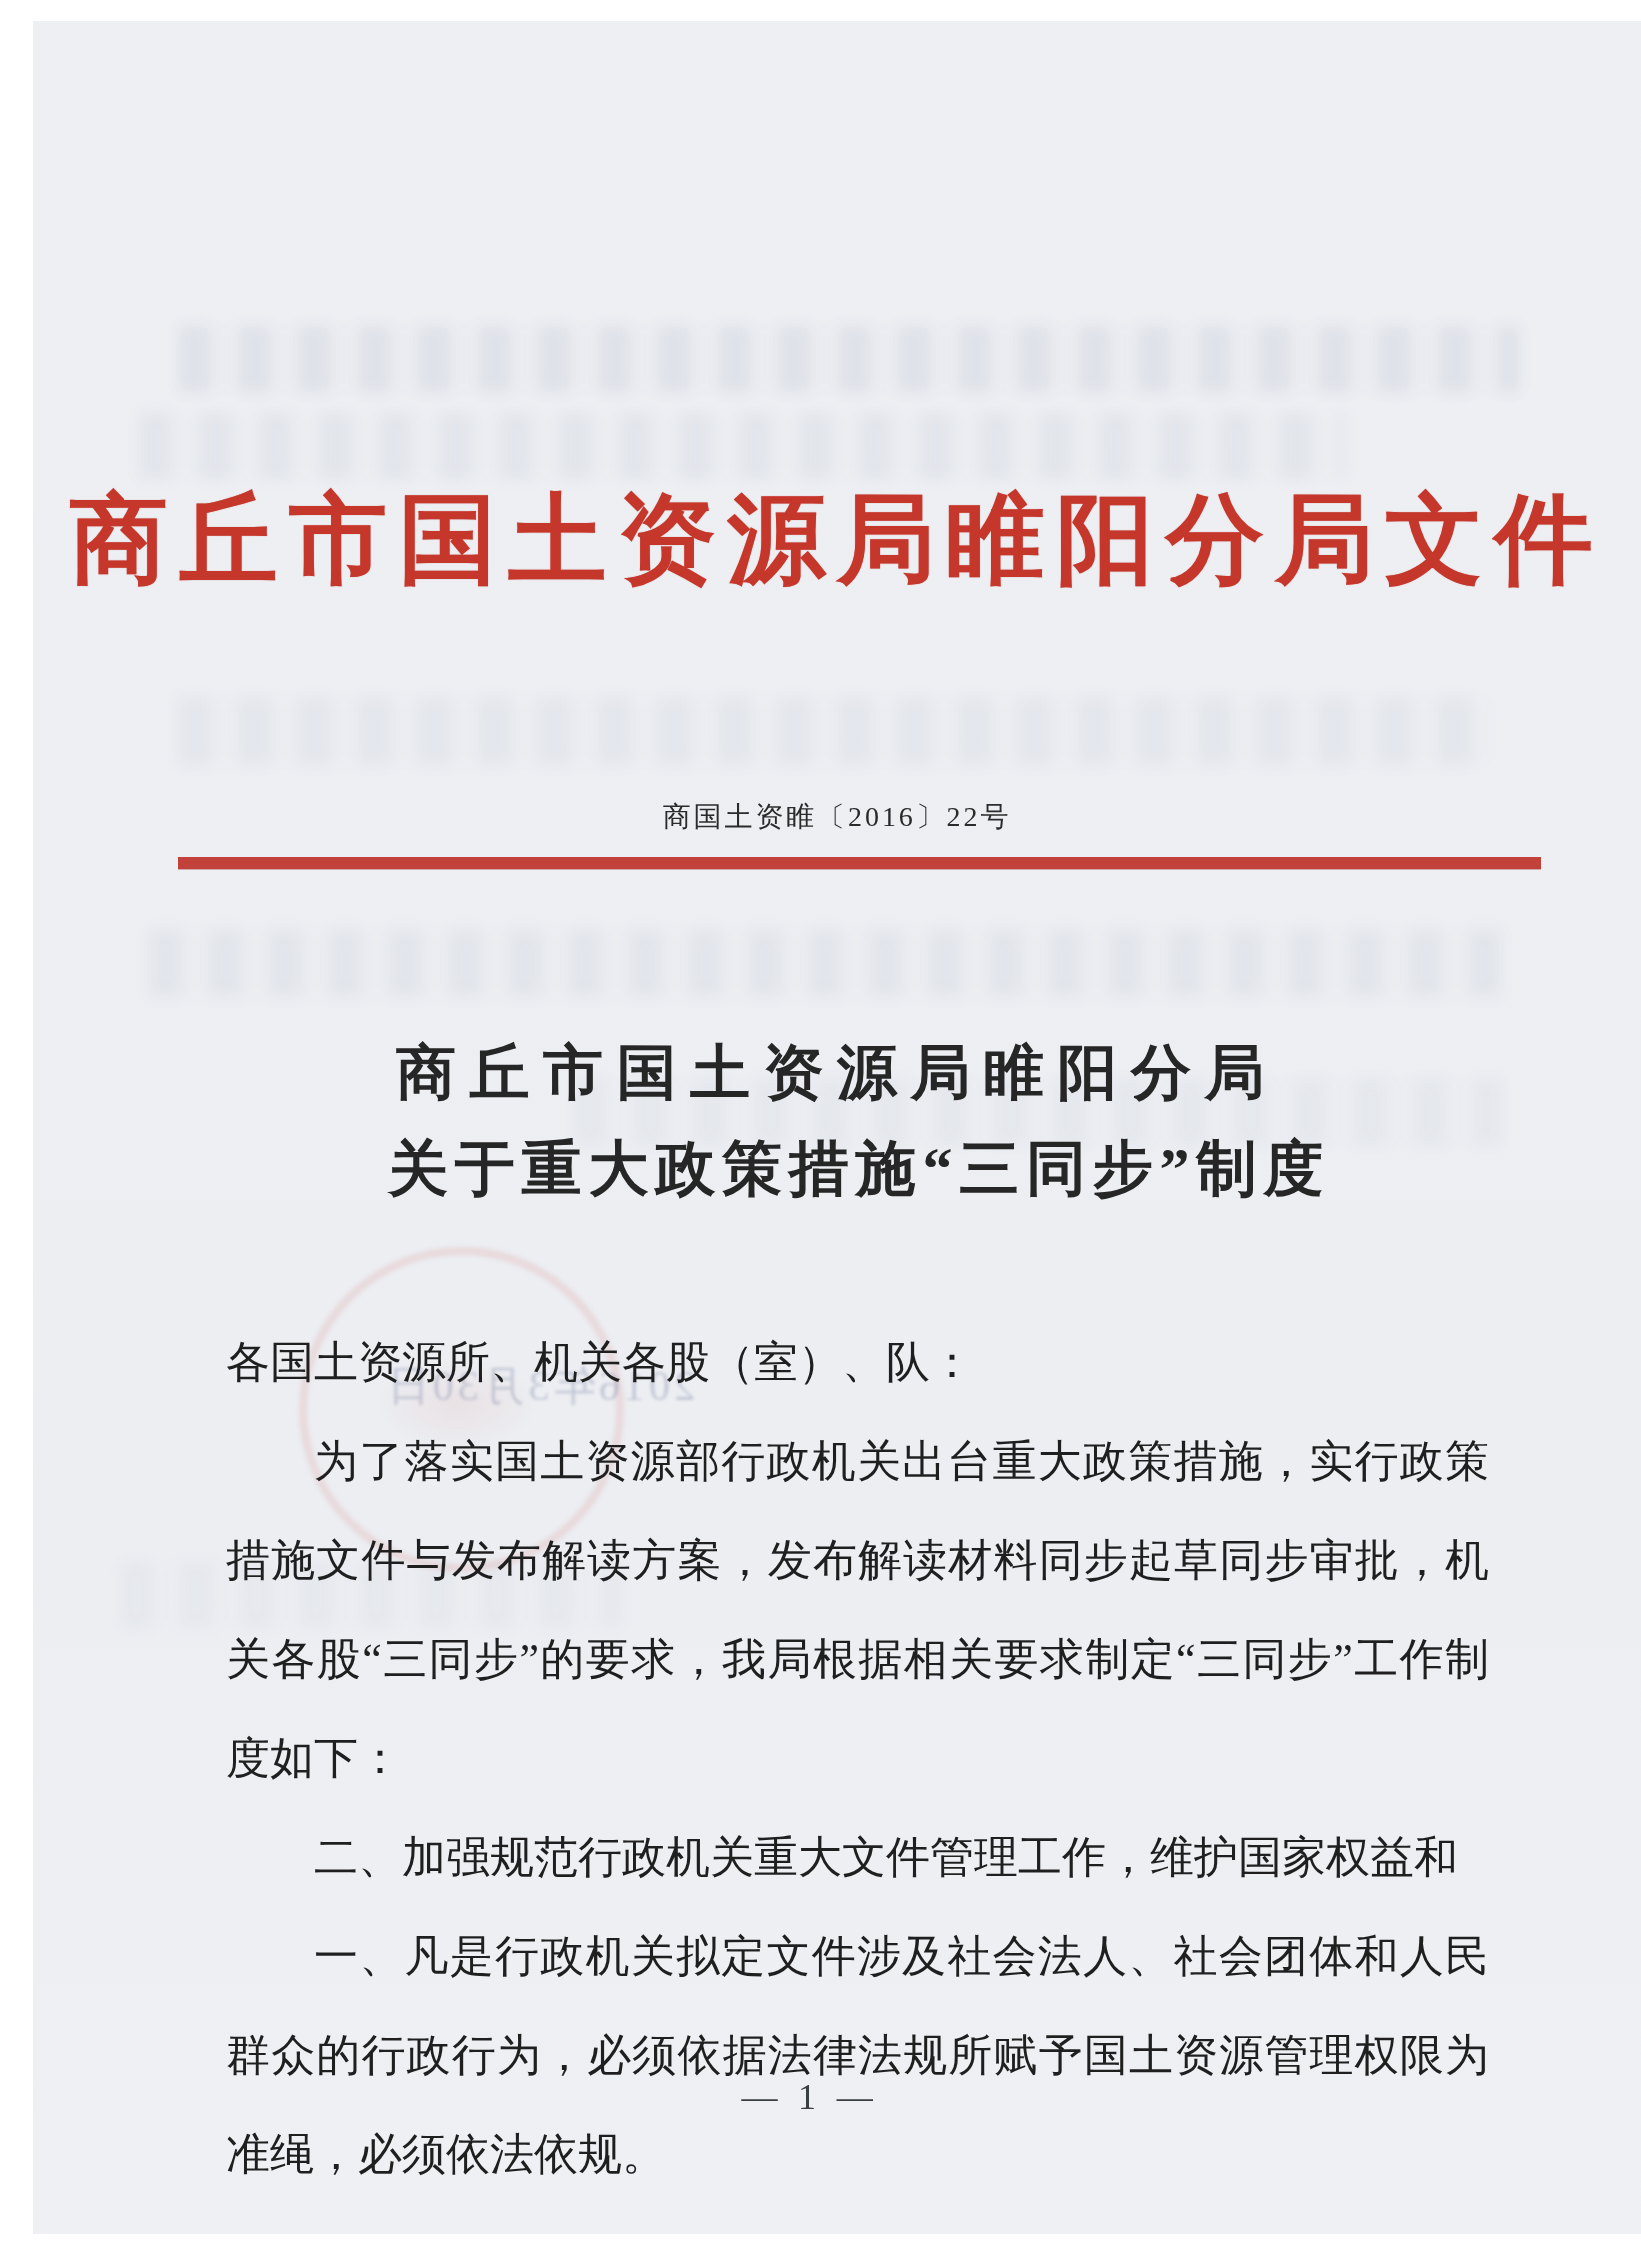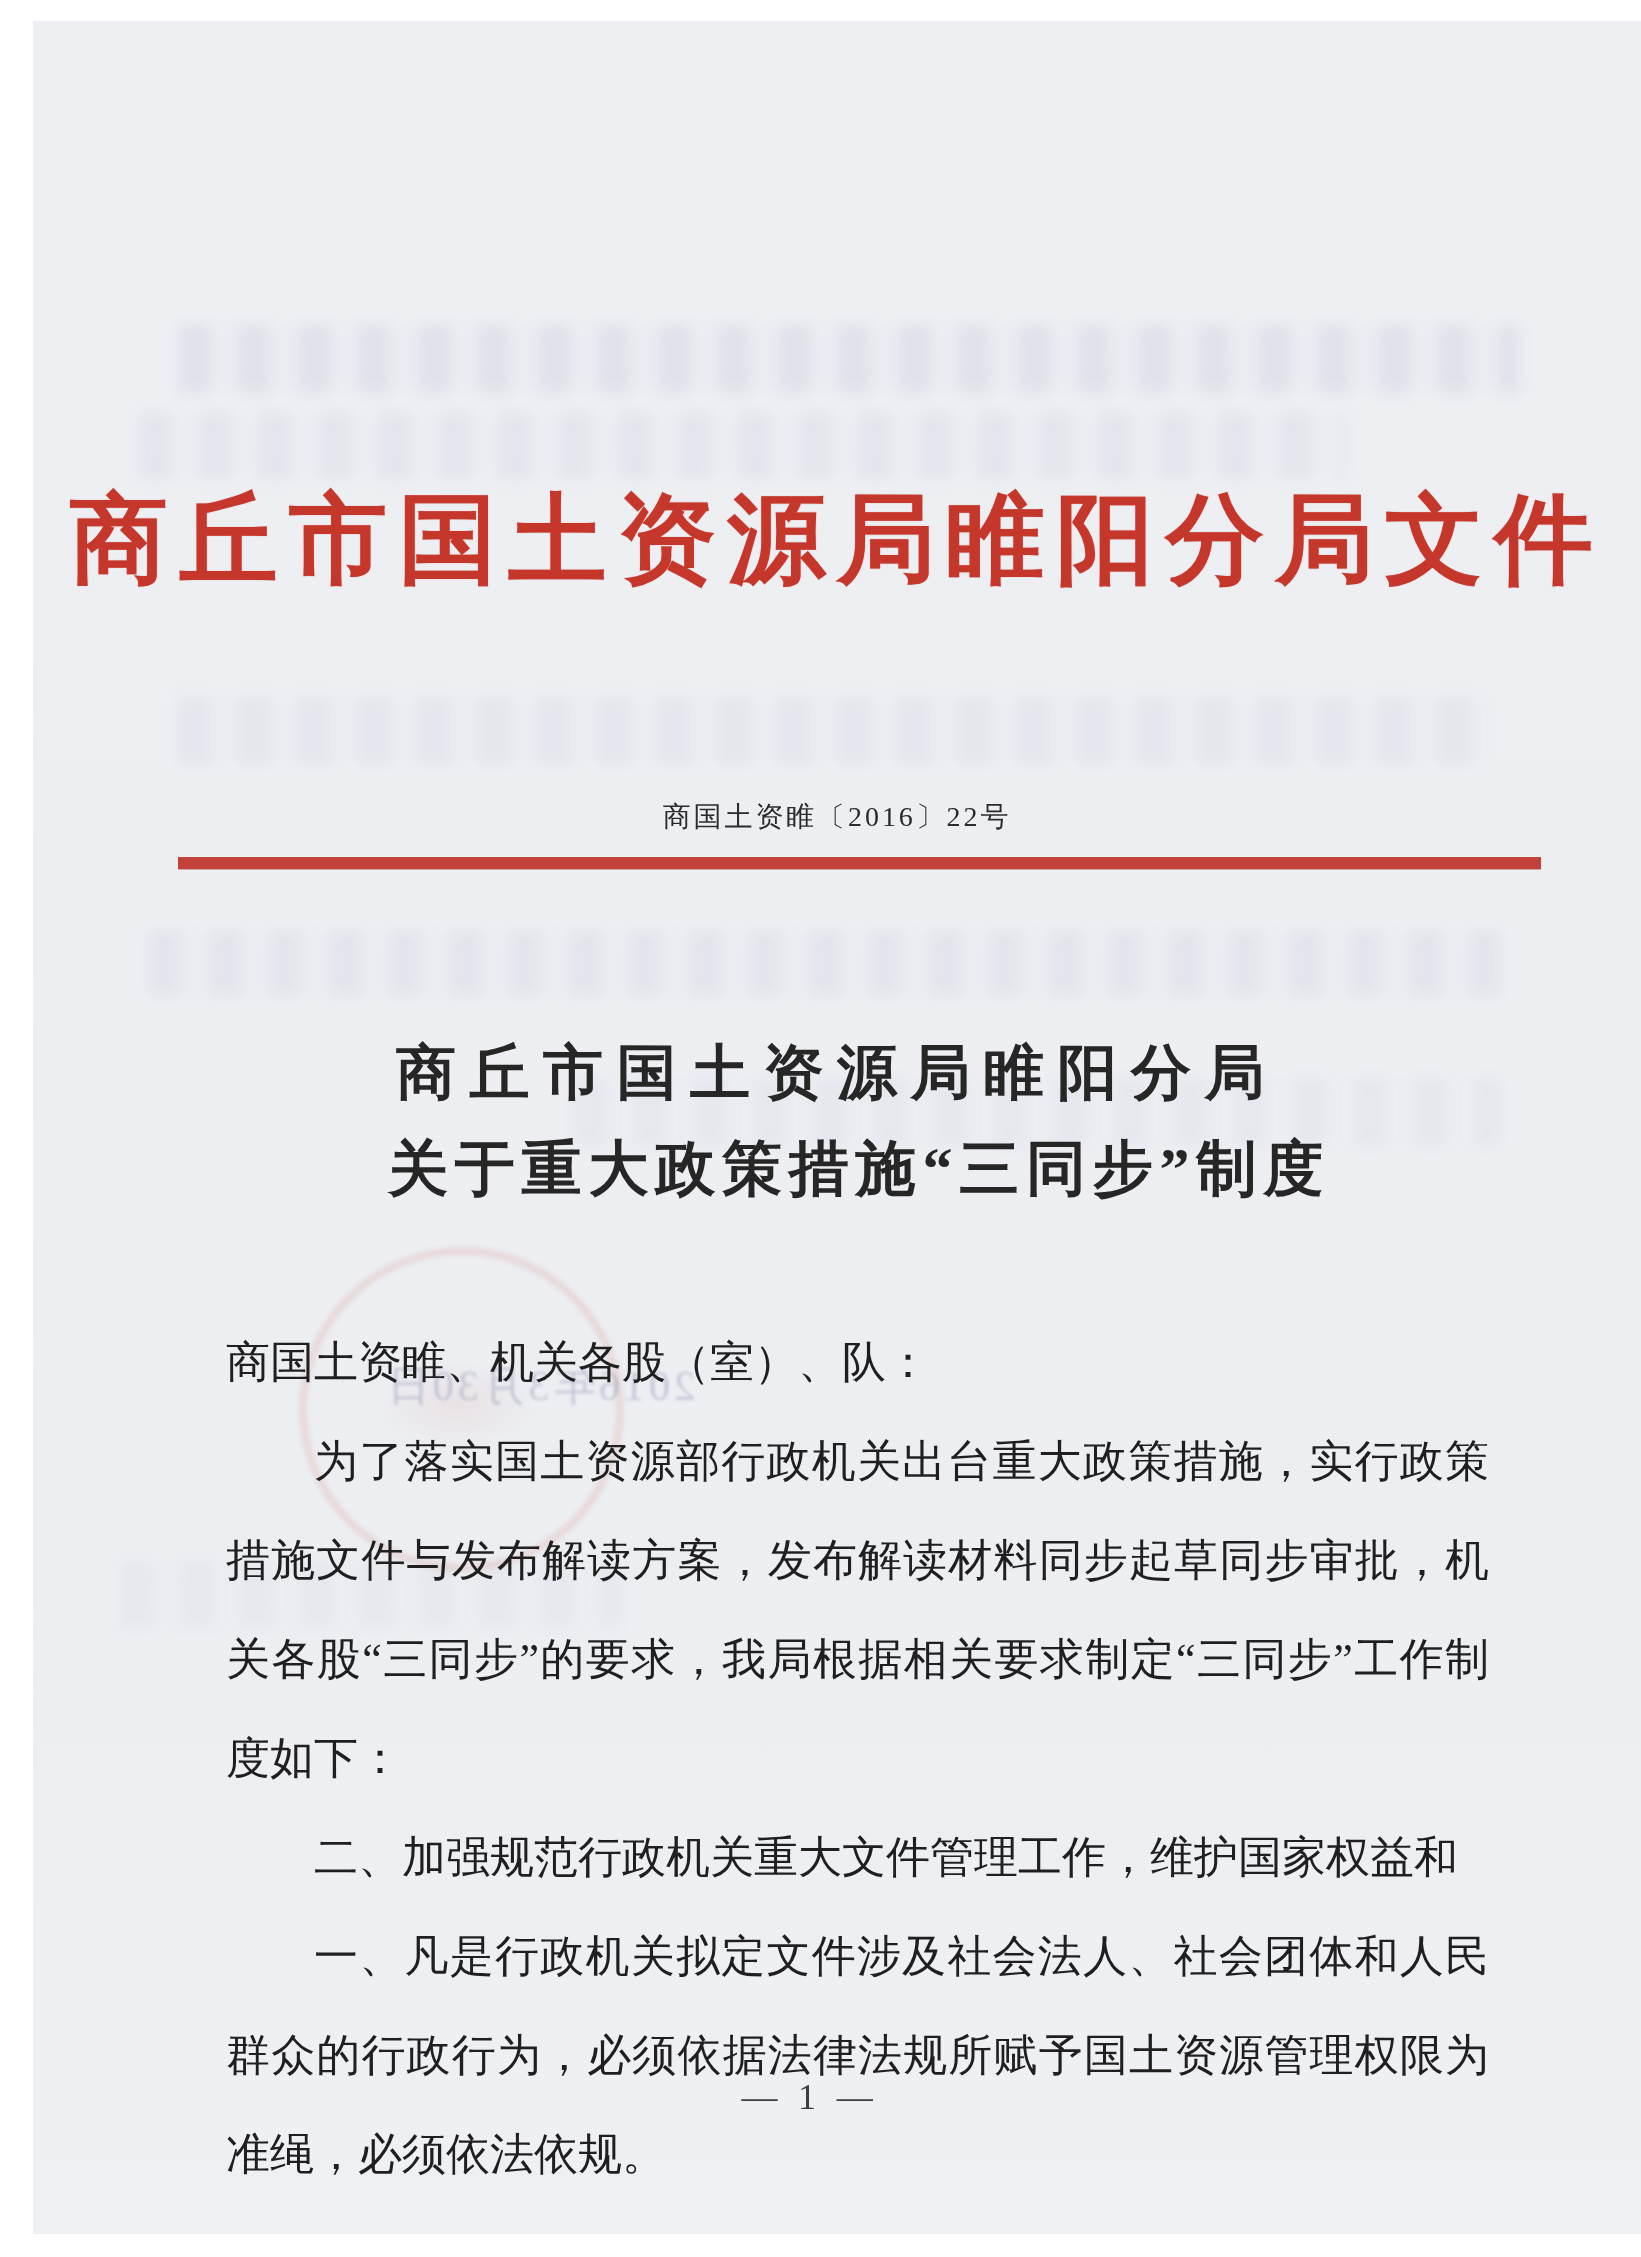--- a/index.html
+++ b/index.html
@@ -102,21 +102,21 @@
   <div class="agency-title">商丘市国土资源局睢阳分局文件</div>
 
   <div class="doc-number">商国土资睢〔2016〕22号</div>
 
   <div class="red-divider"></div>
 
   <div class="doc-title t1">商丘市国土资源局睢阳分局</div>
   <div class="doc-title t2">关于重大政策措施“三同步”制度</div>
 
   <div class="body-text">
-    <p class="salutation">商国土资睢、机关各股（室）、队：</p>
+    <p class="salutation">各国土资源所、机关各股（室）、队：</p>
     <p>为了落实国土资源部行政机关出台重大政策措施，实行政策措施文件与发布解读方案，发布解读材料同步起草同步审批，机关各股“三同步”的要求，我局根据相关要求制定“三同步”工作制度如下：</p>
     <p>二、加强规范行政机关重大文件管理工作，维护国家权益和</p>
     <p>一、凡是行政机关拟定文件涉及社会法人、社会团体和人民群众的行政行为，必须依据法律法规所赋予国土资源管理权限为准绳，必须依法依规。</p>
   </div>
 
   <div class="page-number">— 1 —</div>
 
 </div>
 
 

